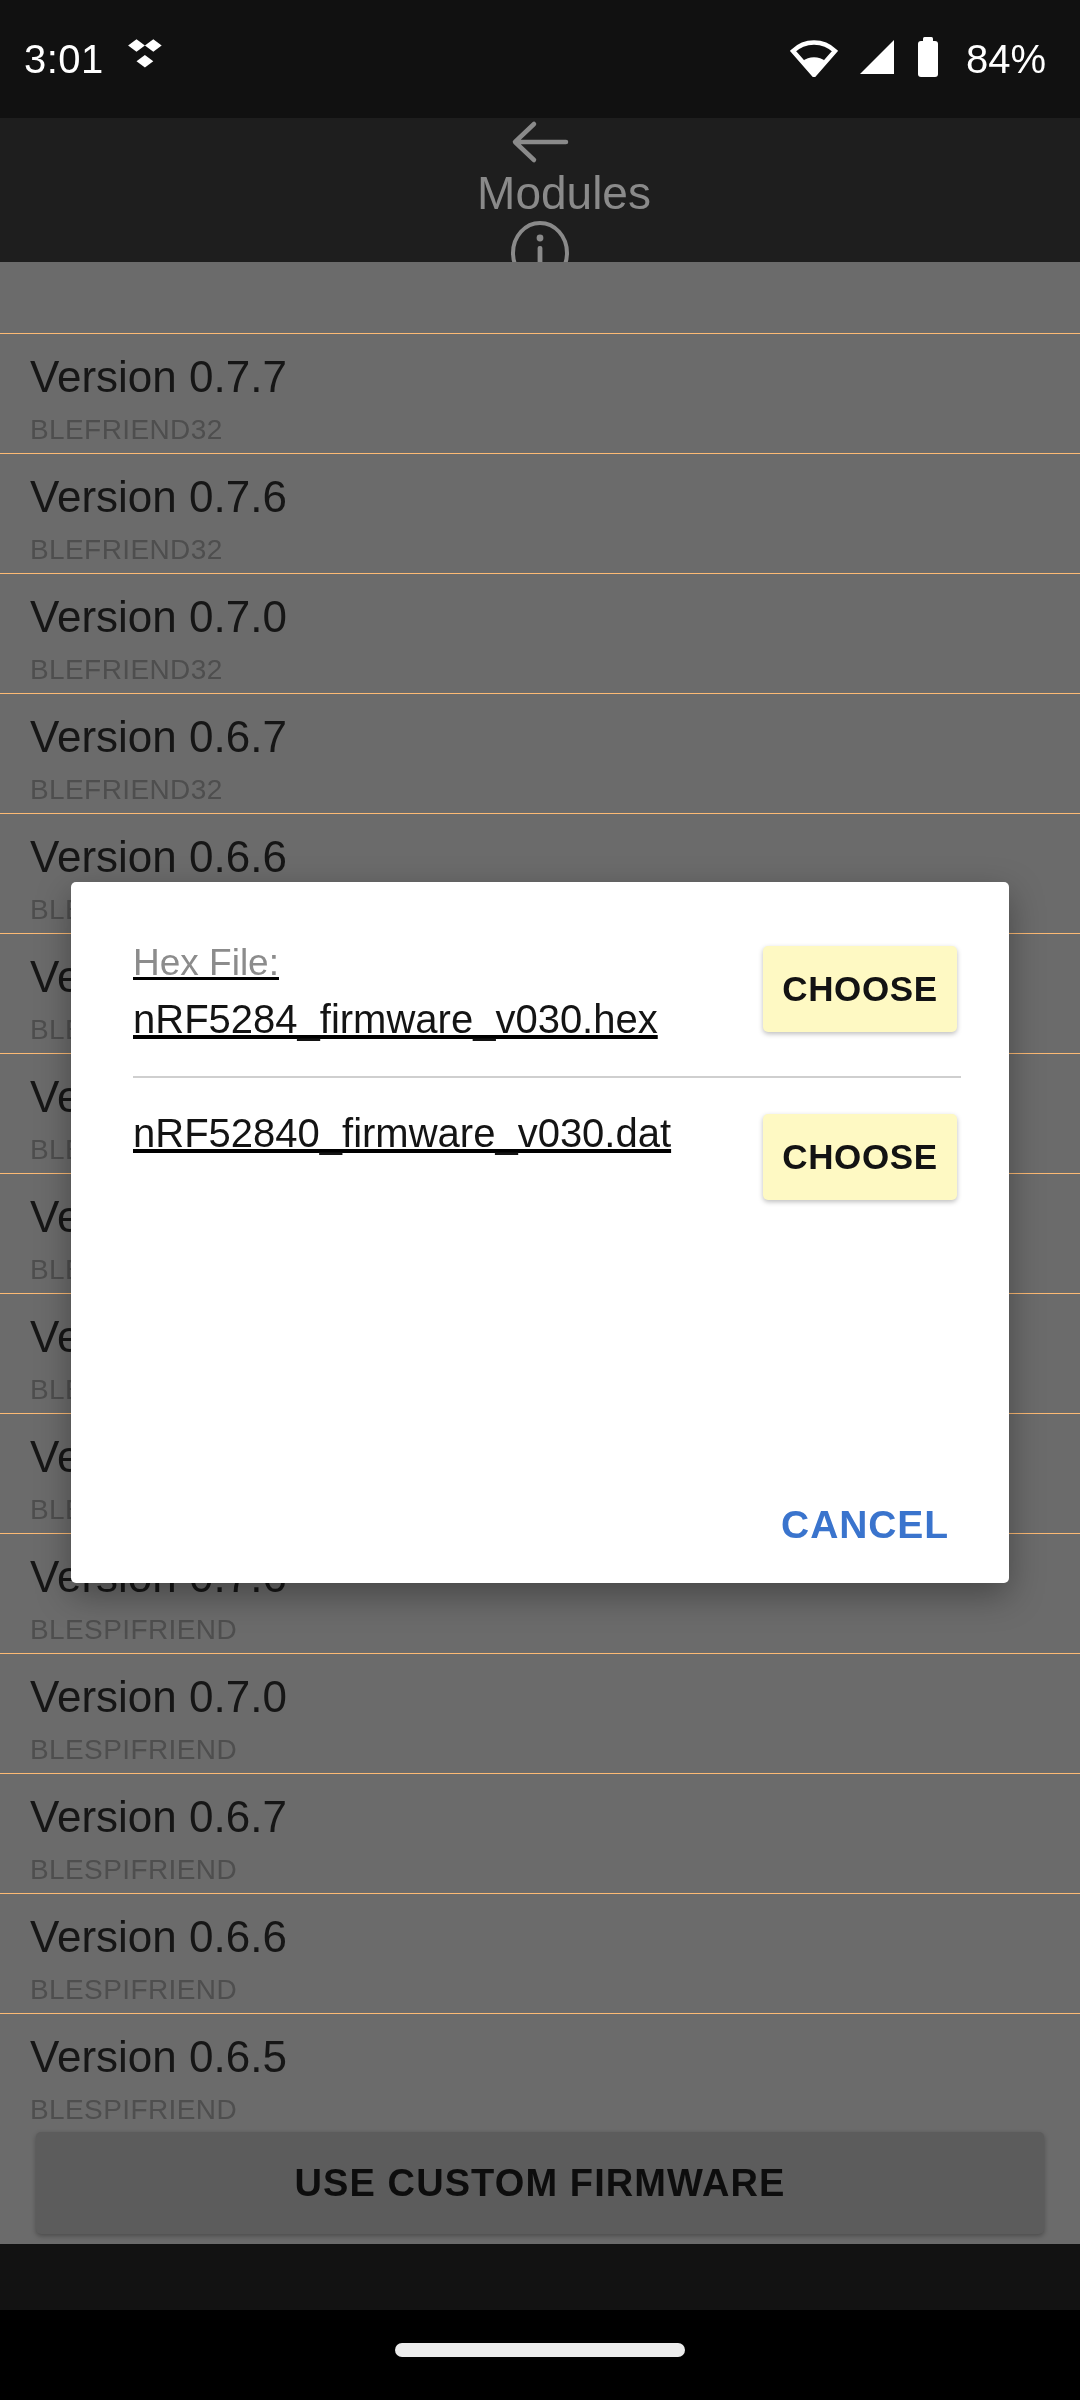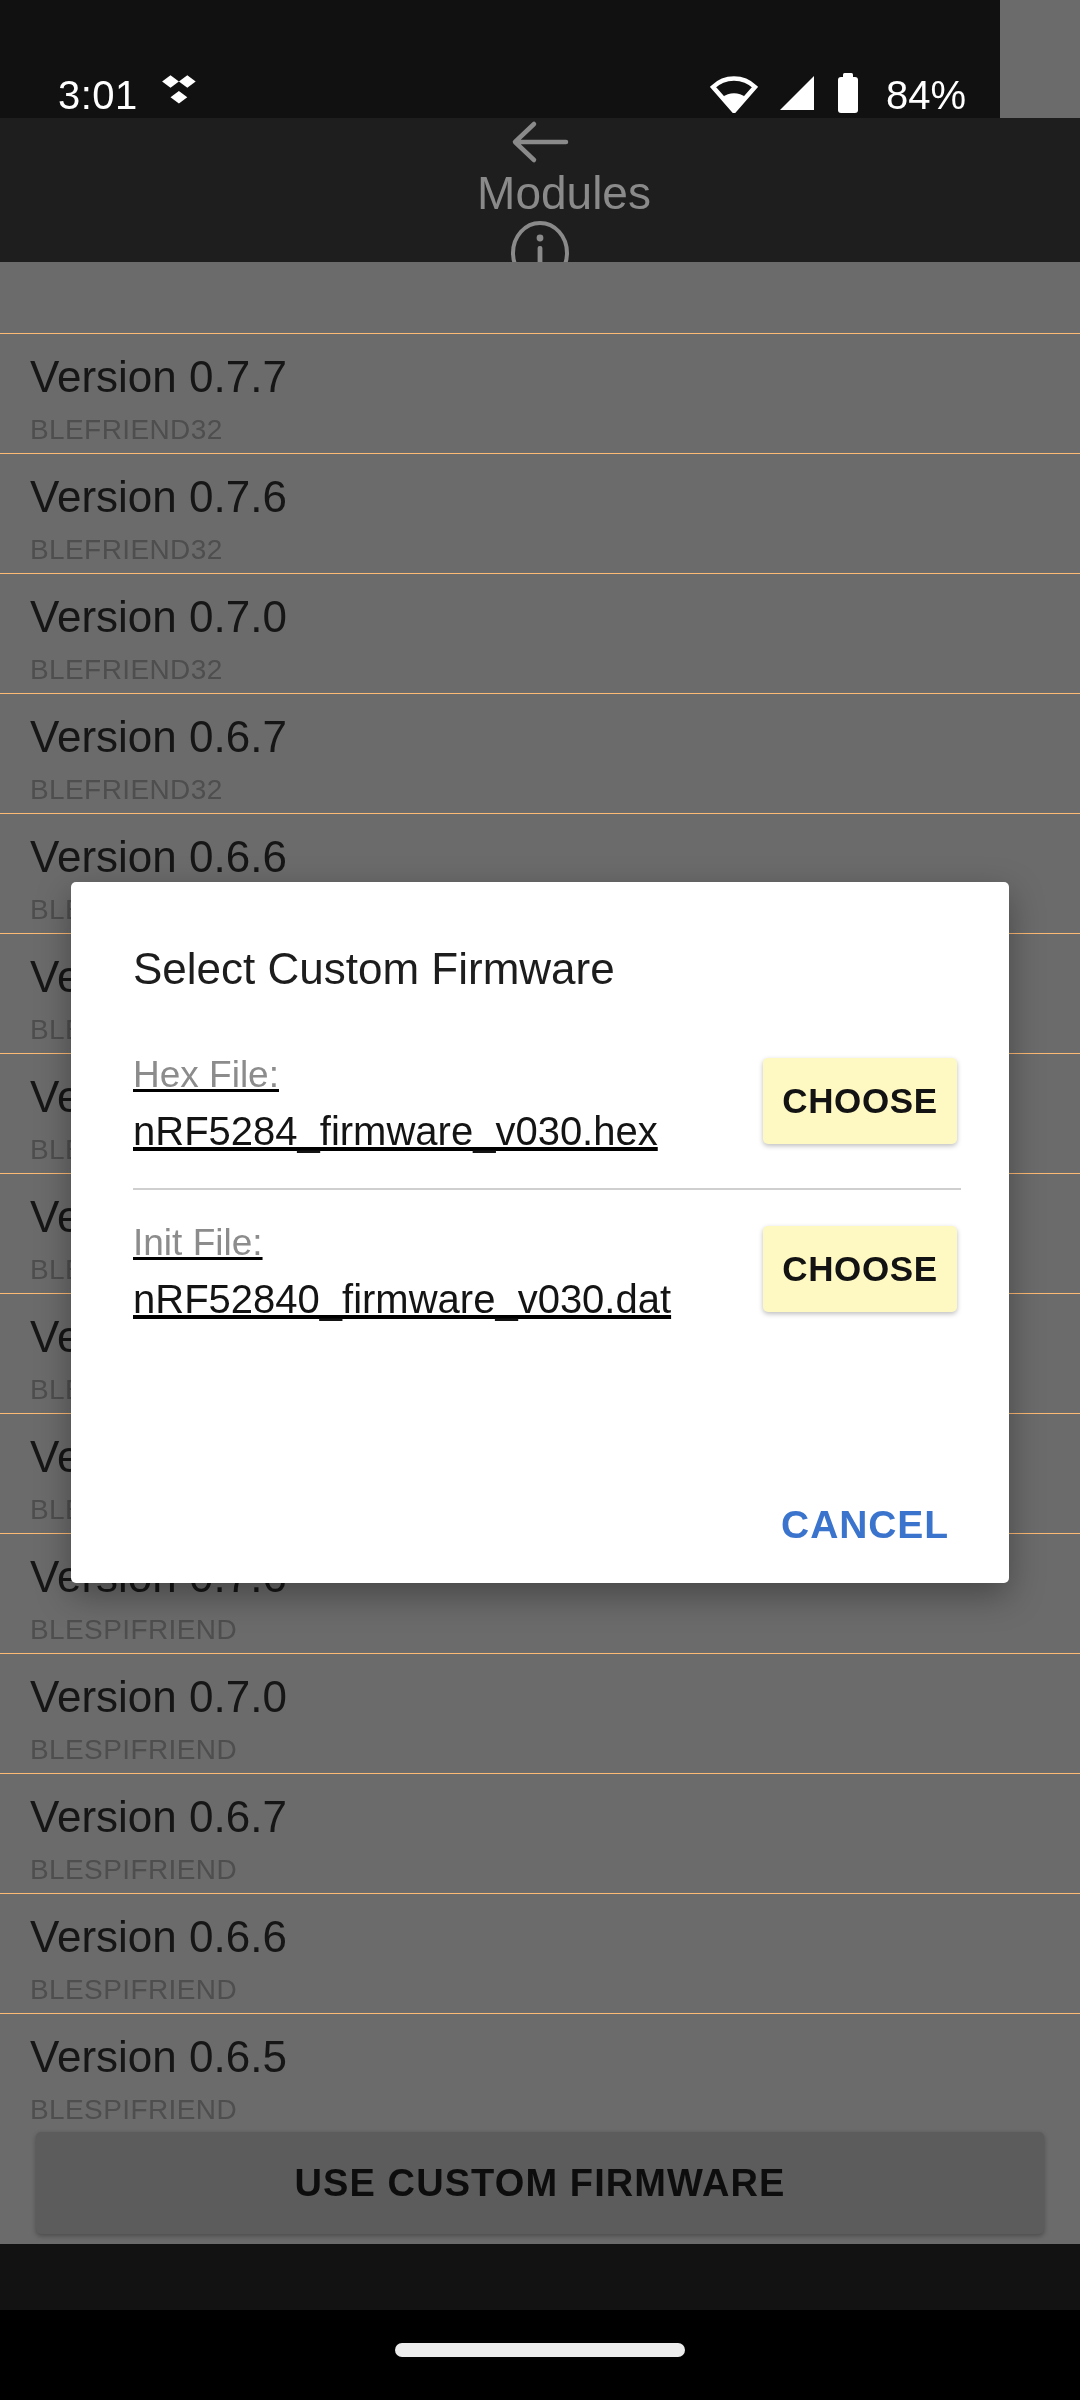--- a/index.html
+++ b/index.html
@@ -12,24 +12,24 @@
   #screen {
     position: relative;
     width: 1080px; height: 2400px;
     background: #6b6b6b;
     overflow: hidden;
   }
 
   
   .statusbar {
     position: absolute; top: 0; left: 0;
-    width: 1000px; height: 118px;
+    width: 1080px; height: 118px;
     background: #111111;
-    display: flex; align-items: flex-end;
-    padding: 0 34px 0 58px;
+    display: flex; align-items: center;
+    padding: 0 34px 0 24px;
     color: #ffffff;
   }
   .sb-clock { font-size: 40px; letter-spacing: .5px; }
   .sb-dropbox { margin-left: 22px; display:block; }
   .sb-spacer { flex: 1; }
   .sb-icons { display: flex; align-items: center; gap: 16px; }
   .sb-batt-pct { font-size: 40px; margin-left: 8px; }
 
   
   .appbar {
@@ -283,32 +283,30 @@
   <div class="bottombar">
     <button class="use-custom-btn">USE CUSTOM FIRMWARE</button>
   </div>
 
   <div class="navregion"></div>
   <div class="gesturebar-zone"></div>
   <div class="gesture-pill"></div>
 
   <div class="scrim"></div>
   <div class="dialog">
-    <div class="dlg-title">Select Custom Firmware</div>
 
     <div class="file-section first">
       <div class="file-label">Hex File:</div>
       <div class="file-name">nRF5284_firmware_v030.hex</div>
       <button class="choose-btn choose-hex">CHOOSE</button>
     </div>
 
     <div class="dlg-divider"></div>
 
     <div class="file-section" style="margin-top:26px;">
-      <div class="file-label">Init File:</div>
       <div class="file-name">nRF52840_firmware_v030.dat</div>
       <button class="choose-btn choose-init">CHOOSE</button>
     </div>
 
     <div class="dlg-actions">
       <button class="dlg-action">CANCEL</button>
     </div>
   </div>
 
 </div>

